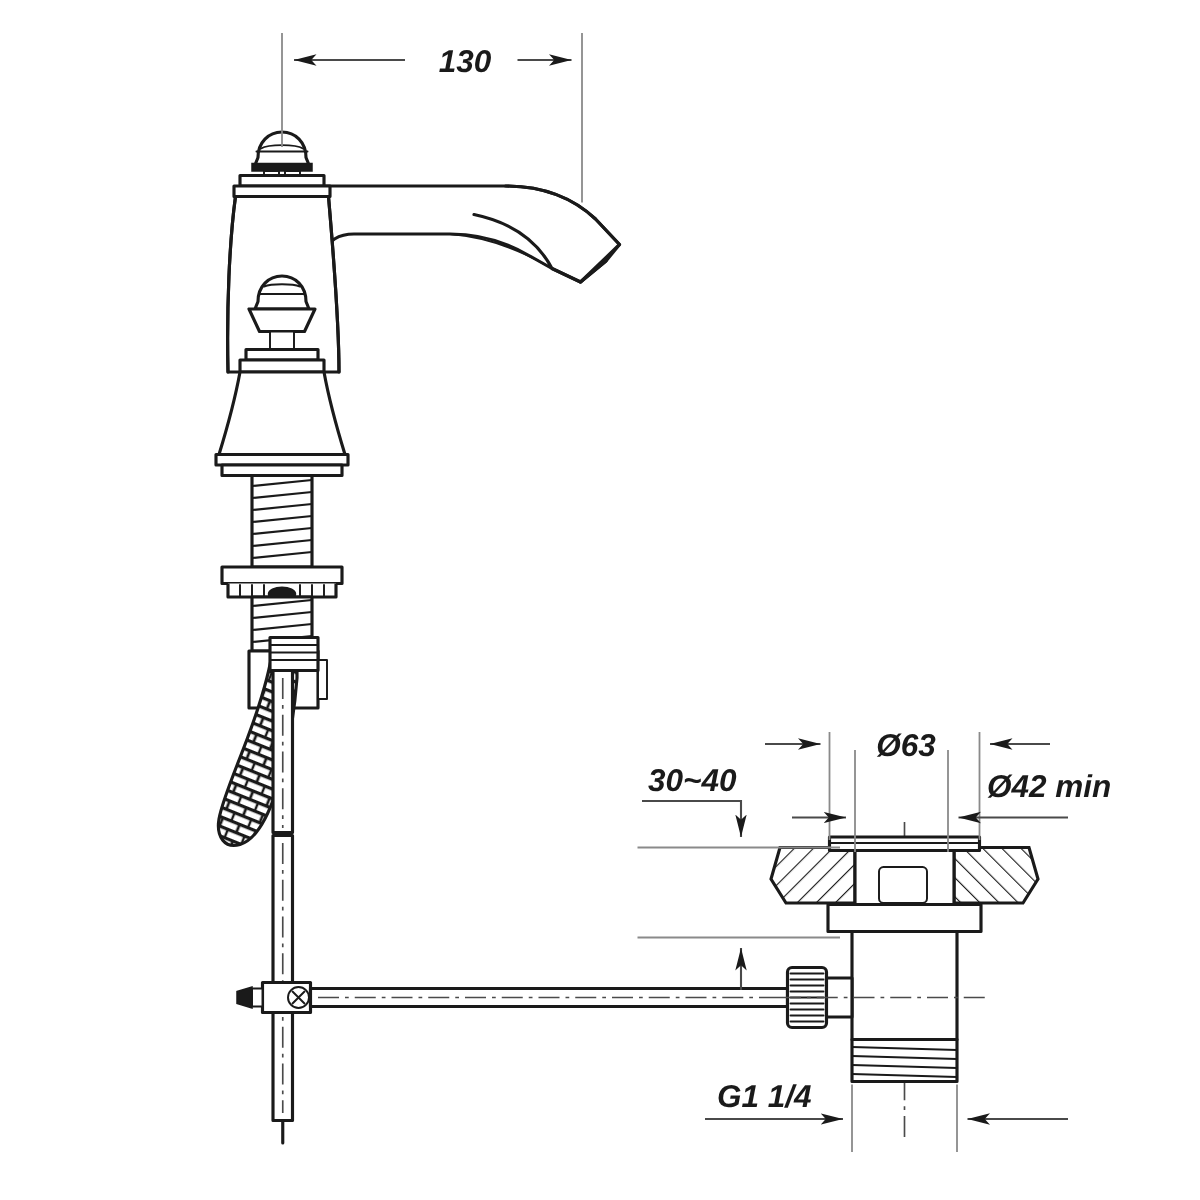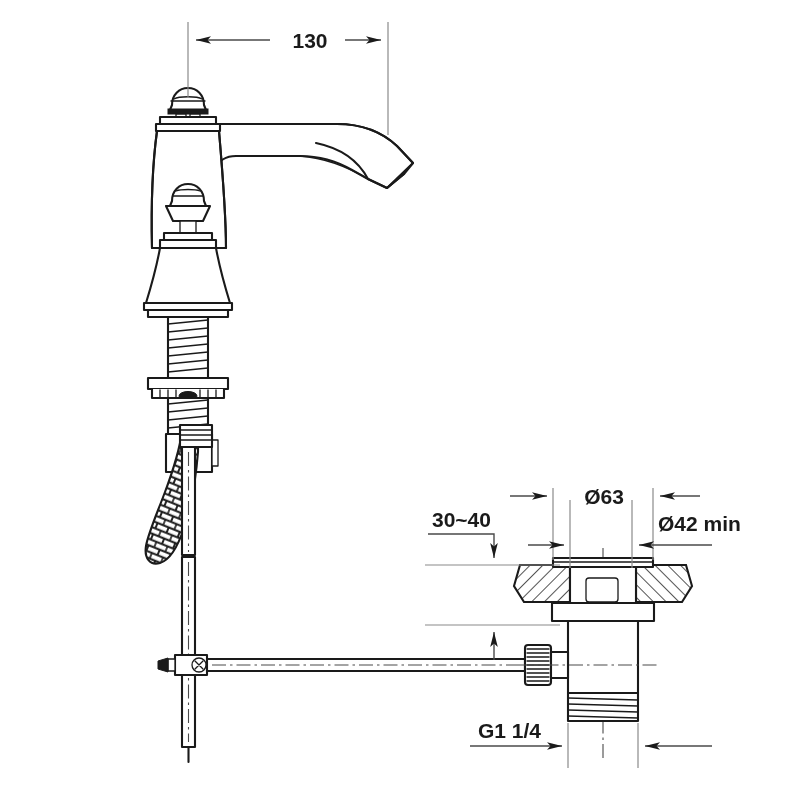--- a/index.html
+++ b/index.html
@@ -11,20 +11,21 @@
     width: 800px;
     height: 800px;
     font-family: "Liberation Sans", sans-serif;
     overflow: hidden;
   }
   #drawing-root {
     position: relative;
     width: 684px;
     height: 800px;
     background: #15803d;
+    font-style: italic;
   }
   svg#tech-drawing {
     display: block;
     width: 800px;
     height: 800px;
   }
   .dim-text {
     font-family: "Liberation Sans", sans-serif;
     font-weight: bold;
     font-size: 21px;

